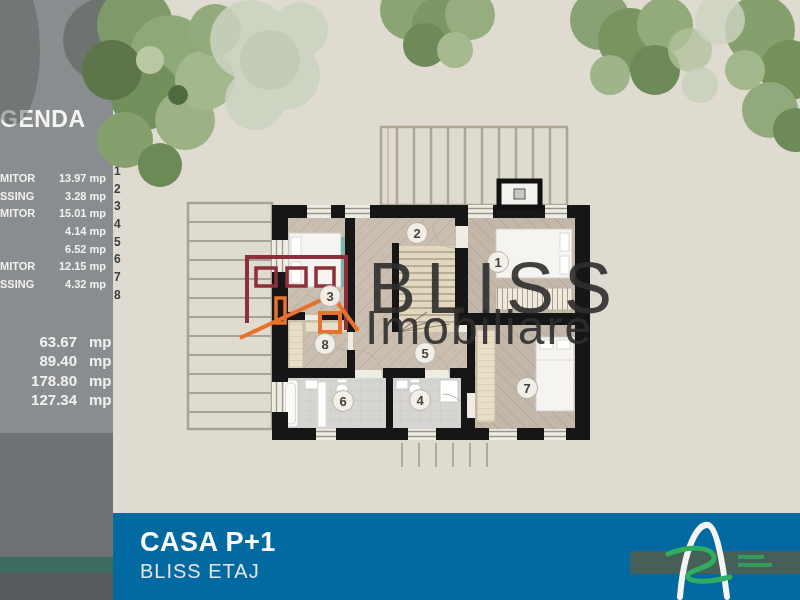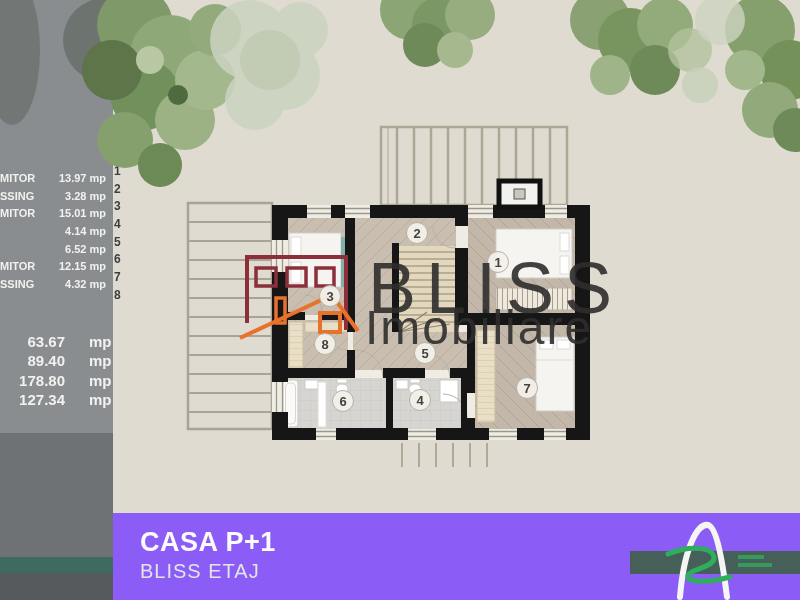--- a/index.html
+++ b/index.html
@@ -18,50 +18,51 @@
   .legend-rows{left:0;top:170px;width:110px;z-index:2;}
   .legend-row{display:flex;height:17.7px;line-height:17.7px;color:#f1f1ef;font-size:11px;font-weight:600;}
   .legend-row .lbl{white-space:nowrap;}
   .legend-row .val{flex:1;text-align:right;padding-right:4px;white-space:nowrap;margin-left:8px;}
   .legend-index{left:114px;top:163px;width:14px;z-index:2;}
   .legend-index span{display:block;height:17.7px;line-height:17.7px;font-size:12px;font-weight:bold;
                      color:#3b3e40;text-align:left;}
   .legend-totals{left:0;top:332px;width:109px;z-index:2;}
   .legend-total{display:flex;justify-content:flex-end;height:19.3px;line-height:19.3px;
                 color:#f1f1ef;font-size:15px;font-weight:600;}
-  .legend-total .unit{margin-left:24px;width:20px;text-align:left;}
+  .legend-total .unit{margin-left:12px;width:20px;text-align:left;}
 
   
   .scene{left:0;top:0;width:800px;height:600px;z-index:2;pointer-events:none;}
 
   
   .badge{width:22px;height:22px;border-radius:50%;background:rgba(243,240,234,.95);
          border:1.5px solid #b6b2a8;color:#45423e;font-size:13px;font-weight:bold;
          display:flex;align-items:center;justify-content:center;z-index:3;box-sizing:border-box;}
 
   
   .wm{z-index:4;color:#2f2e2d;opacity:.9;line-height:1;font-weight:300;white-space:nowrap;}
   .wm1{left:368px;top:252px;font-size:72px;letter-spacing:10px;}
   .wm2{left:341px;top:304px;font-size:48px;letter-spacing:2px;margin-left:24px;}
 
   
-  .footer{left:113px;top:513px;width:687px;height:87px;background:#8b5cf6;z-index:5;}
+  .footer{left:113px;top:513px;width:687px;height:87px;background:#0369a1;z-index:5;}
   .footer-title{position:absolute;left:27px;top:14px;color:#fbfbfa;font-size:27px;font-weight:bold;letter-spacing:.5px;}
   .footer-sub{position:absolute;left:27px;top:47px;color:#e3e4e4;font-size:20px;font-weight:400;letter-spacing:1px;}
   .footer-band{position:absolute;right:0;top:38px;width:170px;height:23px;background:#475f59;}
   .footer-logo{position:absolute;right:10px;top:4px;width:140px;height:85px;}
 </style>
 </head>
 <body>
 
 <div class="canvas">
 
   <div class="abs sidebar"></div>
   <div class="abs sidebar-lower"></div>
 
+  <div class="abs legend-title">GENDA</div>
 
   <div class="abs legend-rows">
     <div class="legend-row">
         <span class="lbl">MITOR</span>
         <span class="val">13.97 mp</span>
       </div>
     <div class="legend-row">
         <span class="lbl">SSING</span>
         <span class="val">3.28 mp</span>
       </div>

